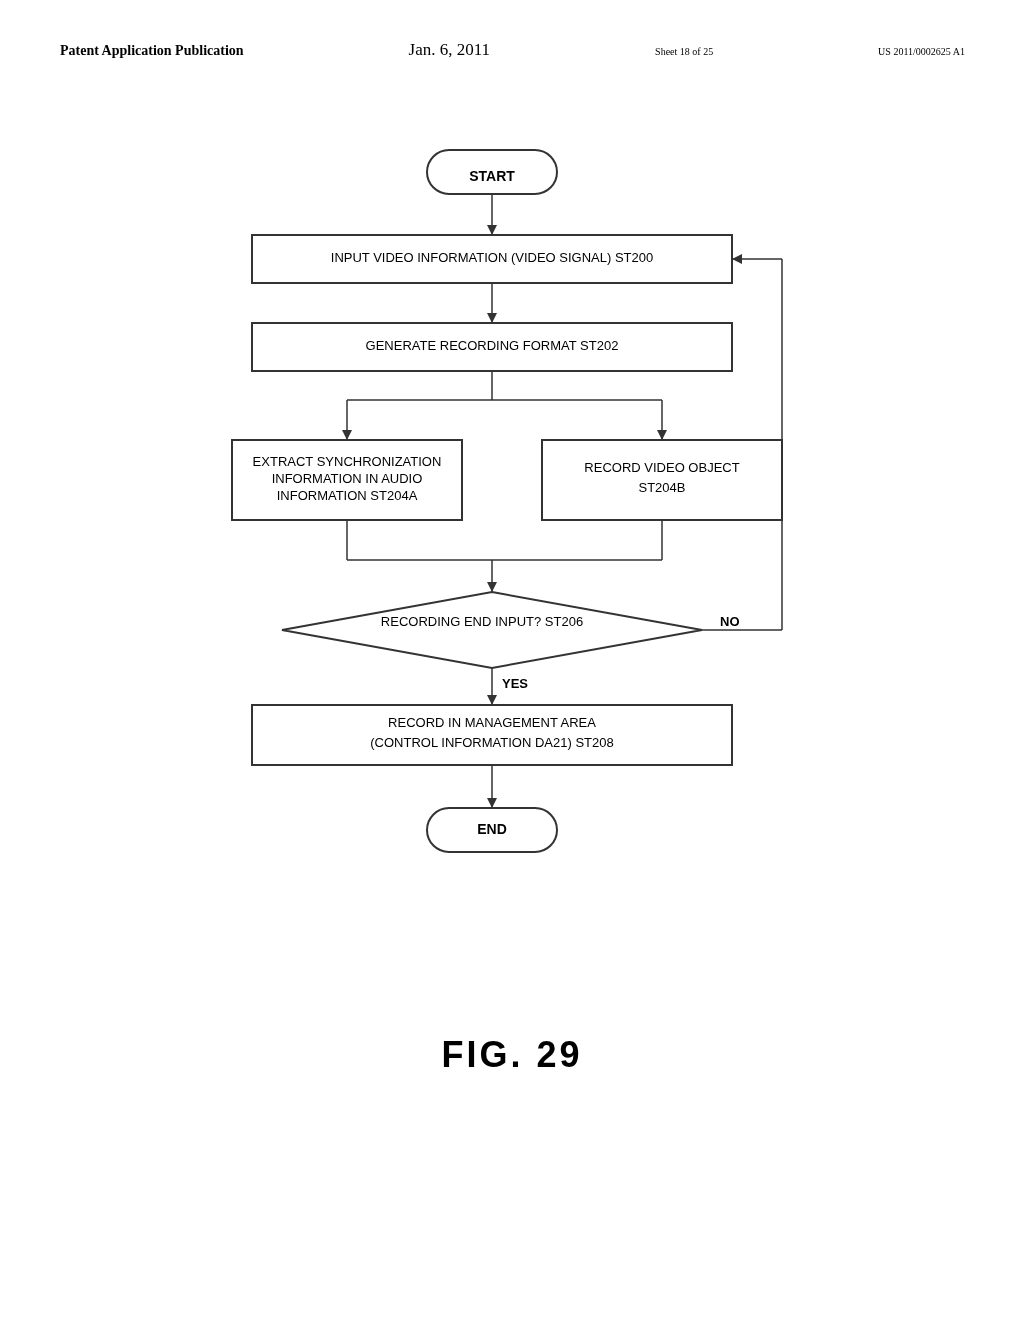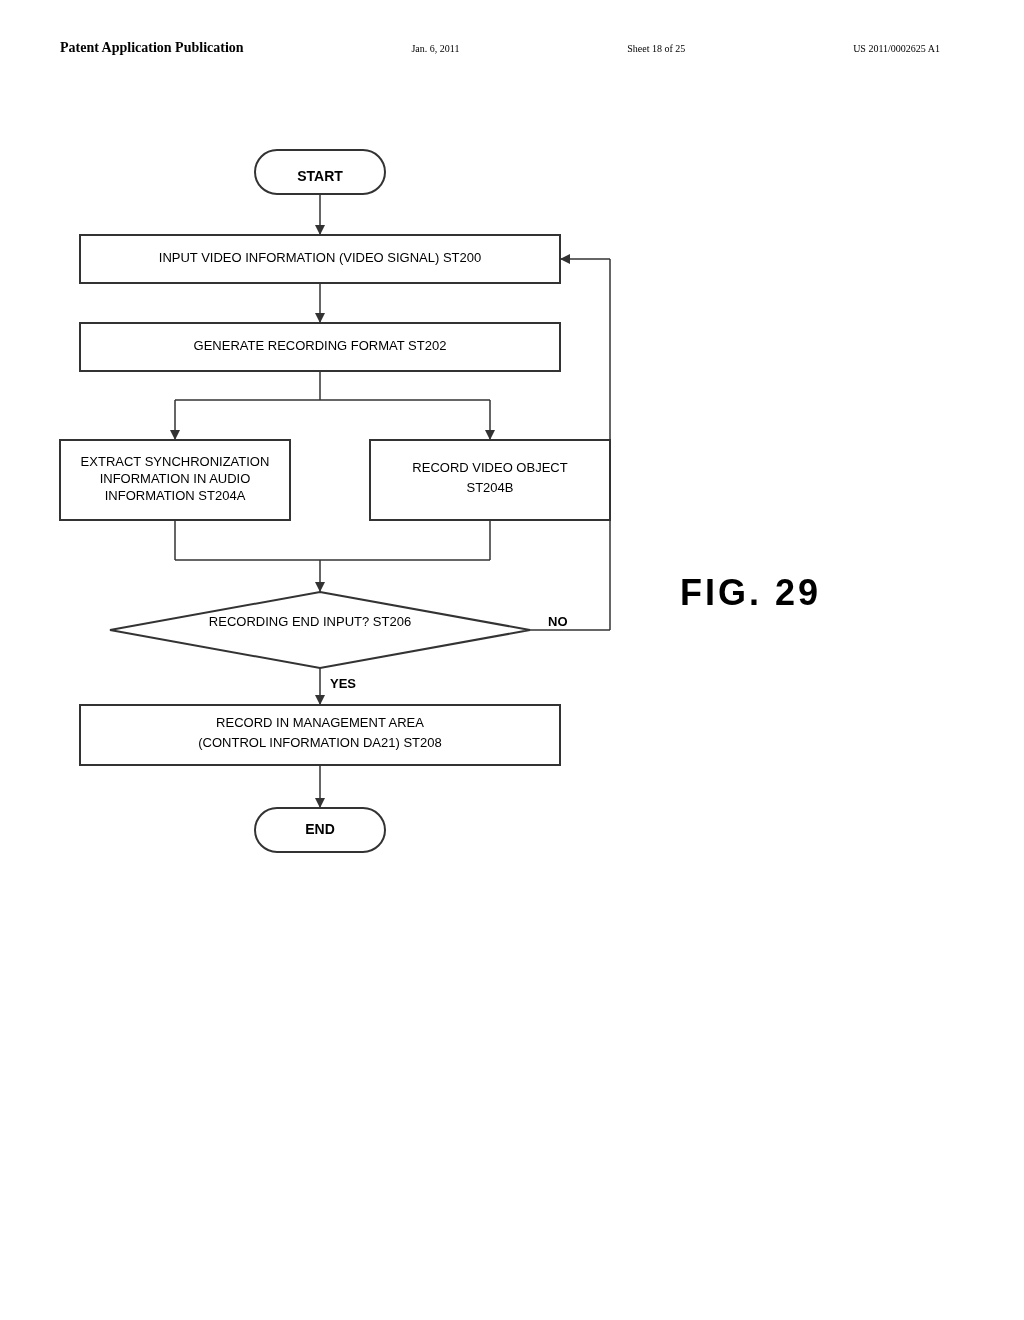--- a/index.html
+++ b/index.html
@@ -9,45 +9,45 @@
       background: #fff;
       font-family: 'Times New Roman', Times, serif;
       position: relative;
       overflow: hidden;
     }
 
     .page-header {
       display: flex;
       justify-content: space-between;
       align-items: baseline;
-      padding: 40px 84px 0 60px;
+      padding: 40px 59px 0 60px;
       font-size: 14px;
     }
 
     .header-left {
       font-weight: bold;
       font-size: 14px;
     }
 
     .header-center {
-      font-size: 10px;
+      font-size: 17px;
       font-family: Liberation Serif, serif;
     }
 
     .header-right {
       font-size: 10px;
     }
 
     .diagram-area {
       position: absolute;
       top: 140px;
       left: 0;
       right: 0;
       display: flex;
-      flex-direction: row;
+      flex-direction: column;
       align-items: center;
     }
   </style>
 </head>
 <body>
 
 <div class="page-header">
   <span class="header-left">Patent Application Publication</span>
   <span class="header-center">Jan. 6, 2011</span>
   <span class="header-sheet" style="font-size:10px;">Sheet 18 of 25</span>
@@ -120,16 +120,16 @@
     <text x="320" y="607" text-anchor="middle" font-size="13">(CONTROL INFORMATION DA21)  ST208</text>
 
     <line x1="320" y1="625" x2="320" y2="668" stroke="#333" stroke-width="1.5"></line>
     <polygon points="320,668 315,658 325,658" fill="#333"></polygon>
 
     <rect x="255" y="668" width="130" height="44" rx="22" ry="22" fill="white" stroke="#333" stroke-width="2"></rect>
     <text x="320" y="690" text-anchor="middle" dominant-baseline="middle" font-size="14" font-weight="bold">END</text>
 
   </svg>
 
-  <div style="position:relative; margin-top: 36px;">
+  <div style="position:relative; margin-top: 24px;">
     <span style="font-size: 36px; font-weight: bold; font-family: Arial, sans-serif; letter-spacing: 3px;">FIG. 29</span>
   </div>
 </div>
 
 </body></html>

